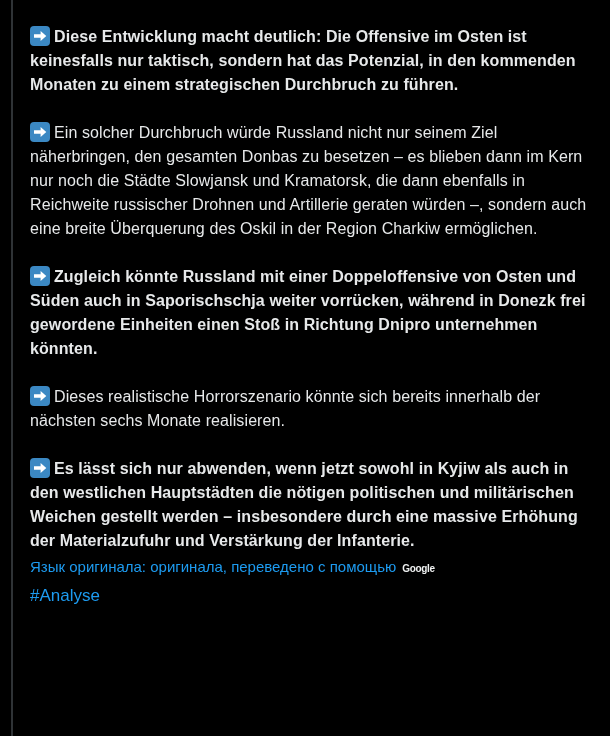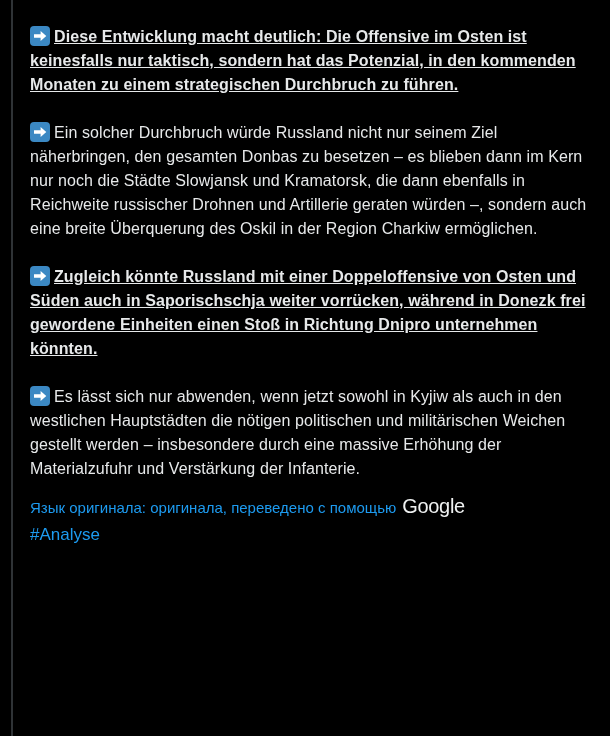--- a/index.html
+++ b/index.html
@@ -22,42 +22,42 @@
     width: 557px;
   }
   .para {
     color: #e7e9ea;
     font-size: 16px;
     line-height: 24px;
     letter-spacing: 0.1px;
     margin-bottom: 24px;
     font-weight: 400;
   }
-  .para.bold { font-weight: 700; text-decoration: underline; }
+  .para.bold { font-weight: 700; }
   .emoji {
     display: inline-block;
     width: 20px; height: 20px;
     vertical-align: -4px;
     margin-right: 4px;
   }
   .emoji svg { display: block; width: 20px; height: 20px; }
   .translation-row {
     margin-top: 3px;
     font-size: 15px;
     line-height: 19px;
     color: #1d9bf0;
     cursor: pointer;
     white-space: nowrap;
   }
   .google-wordmark {
     display: inline-block;
     margin-left: 6px;
     color: #eff1f1;
-    font-size: 20px;
-    font-weight: 400;
+    font-size: 10px;
+    font-weight: 700;
     letter-spacing: -0.3px;
   }
   .hashtag {
     display: inline-block;
     margin-top: 7px;
     color: #1d9bf0;
     font-size: 17px;
     line-height: 22px;
     text-decoration: none;
     cursor: pointer;
@@ -86,22 +86,28 @@
     </p>
 
 
     <p class="para bold">
       <span class="emoji"><svg viewBox="0 0 20 20">
             <rect x="0" y="0" width="20" height="20" rx="4" fill="#3b88c3"></rect>
             <path d="M4 8.2 H10.6 V4.9 L16.3 10 L10.6 15.1 V11.8 H4 Z" fill="#ffffff"></path>
           </svg></span><span>Zugleich könnte Russland mit einer Doppeloffensive von Osten und Süden auch in Saporischschja weiter vorrücken, während in Donezk frei gewordene Einheiten einen Stoß in Richtung Dnipro unternehmen könnten.</span>
     </p>
 
+    <p class="para">
+      <span class="emoji"><svg viewBox="0 0 20 20">
+            <rect x="0" y="0" width="20" height="20" rx="4" fill="#3b88c3"></rect>
+            <path d="M4 8.2 H10.6 V4.9 L16.3 10 L10.6 15.1 V11.8 H4 Z" fill="#ffffff"></path>
+          </svg></span><span>Dieses realistische Horrorszenario könnte sich bereits innerhalb der nächsten sechs Monate realisieren.</span>
+    </p>
 
-    <p class="para" style="margin-bottom:16px;">
+    <p class="para" style="margin-bottom:4px;font-weight:bold;">
       <span class="emoji"><svg viewBox="0 0 20 20">
             <rect x="0" y="0" width="20" height="20" rx="4" fill="#3b88c3"></rect>
             <path d="M4 8.2 H10.6 V4.9 L16.3 10 L10.6 15.1 V11.8 H4 Z" fill="#ffffff"></path>
           </svg></span><span>Es lässt sich nur abwenden, wenn jetzt sowohl in Kyjiw als auch in den westlichen Hauptstädten die nötigen politischen und militärischen Weichen gestellt werden – insbesondere durch eine massive Erhöhung der Materialzufuhr und Verstärkung der Infanterie.</span>
     </p>
 
     <div class="translation-row">
       <span>Язык оригинала: оригинала, переведено с помощью</span><span class="google-wordmark">Google</span>
     </div>
 

